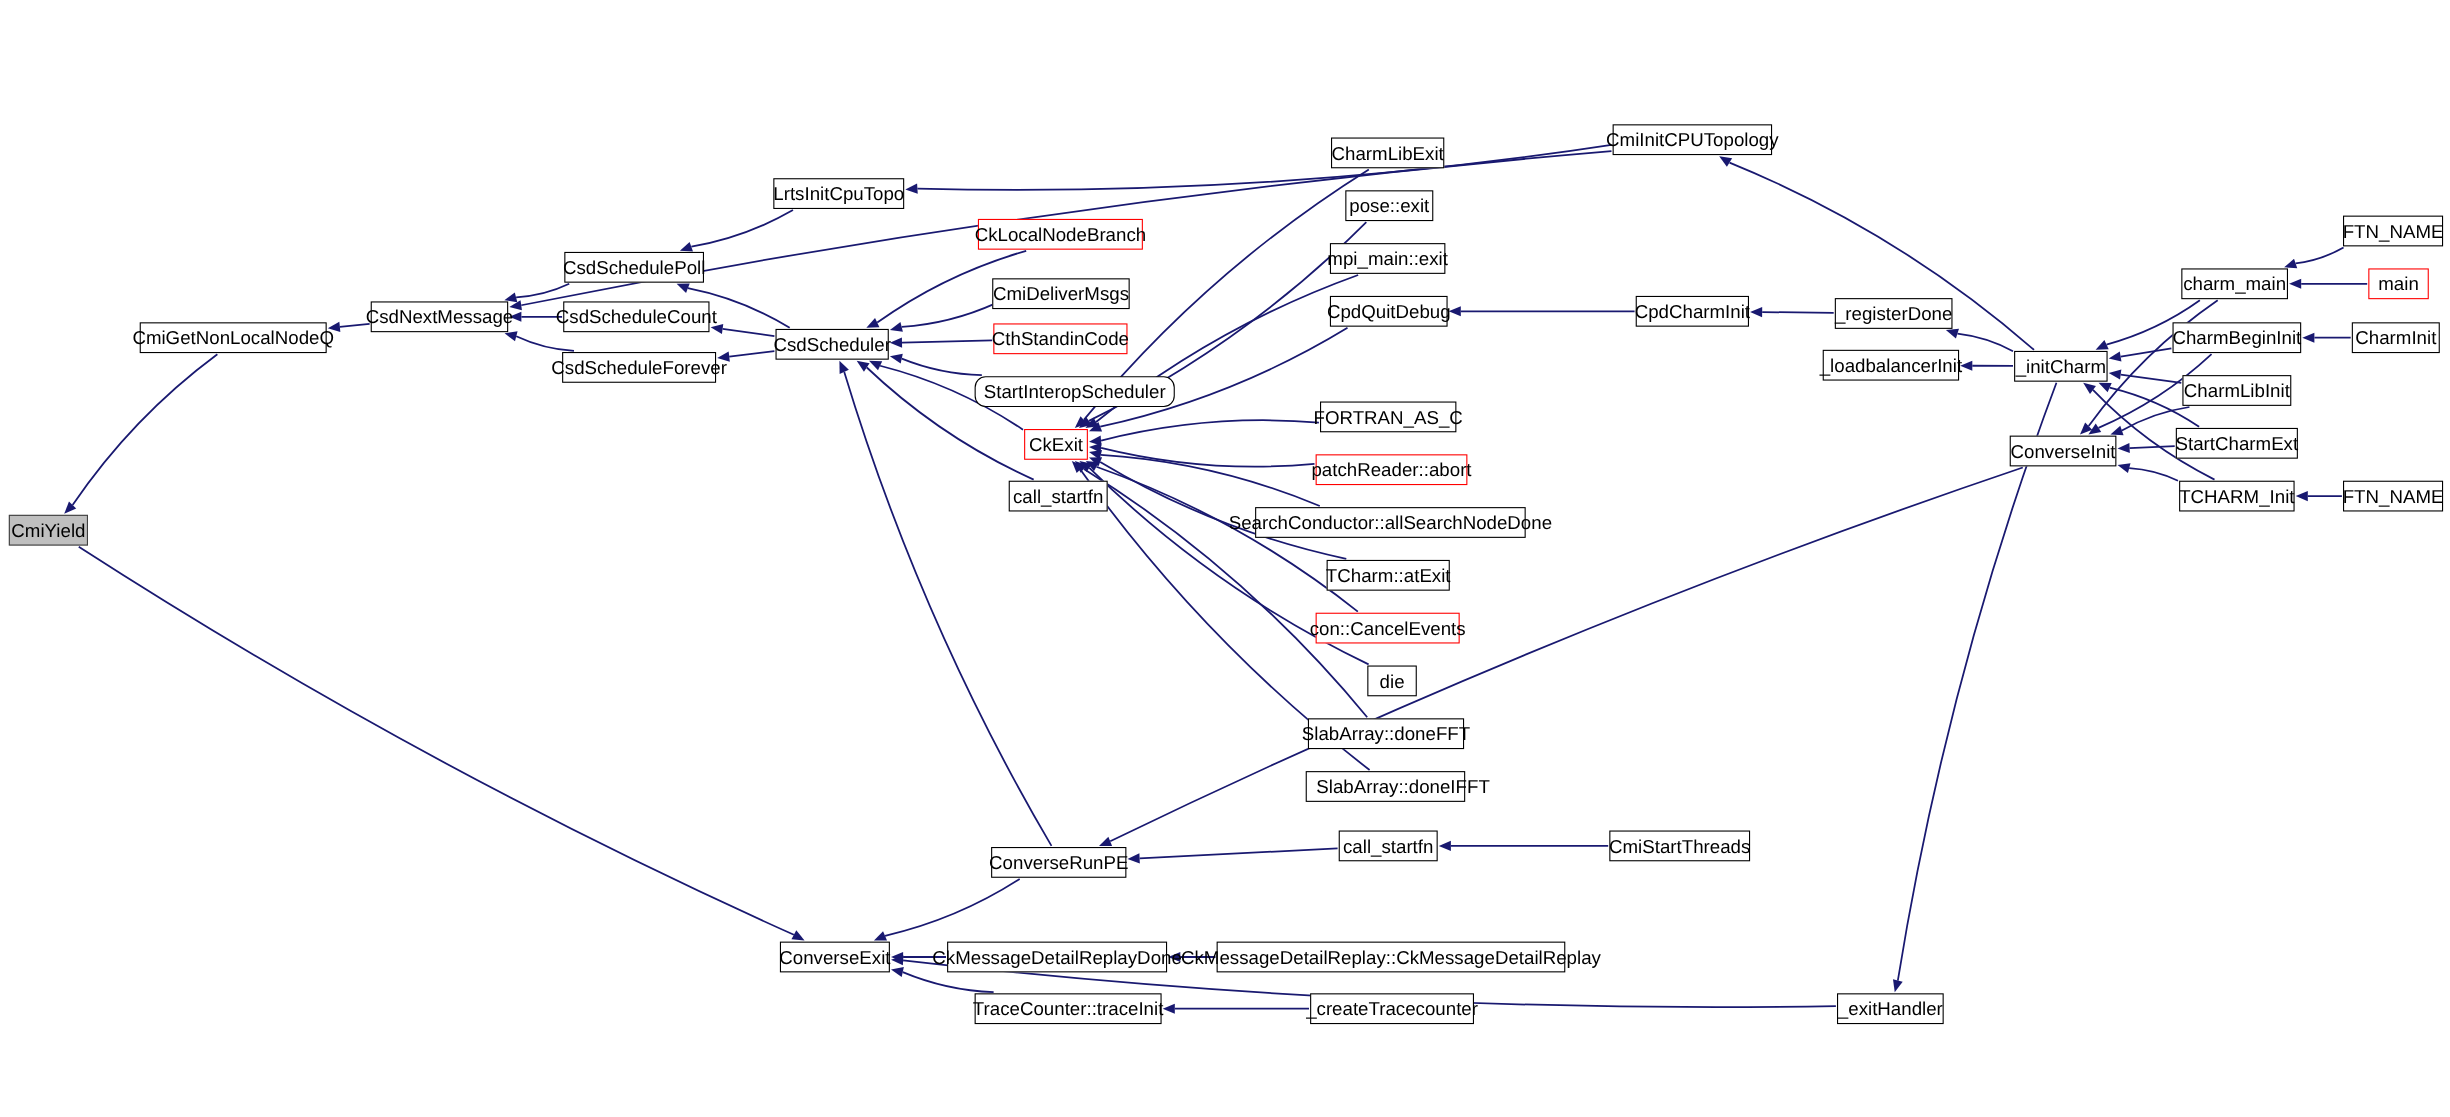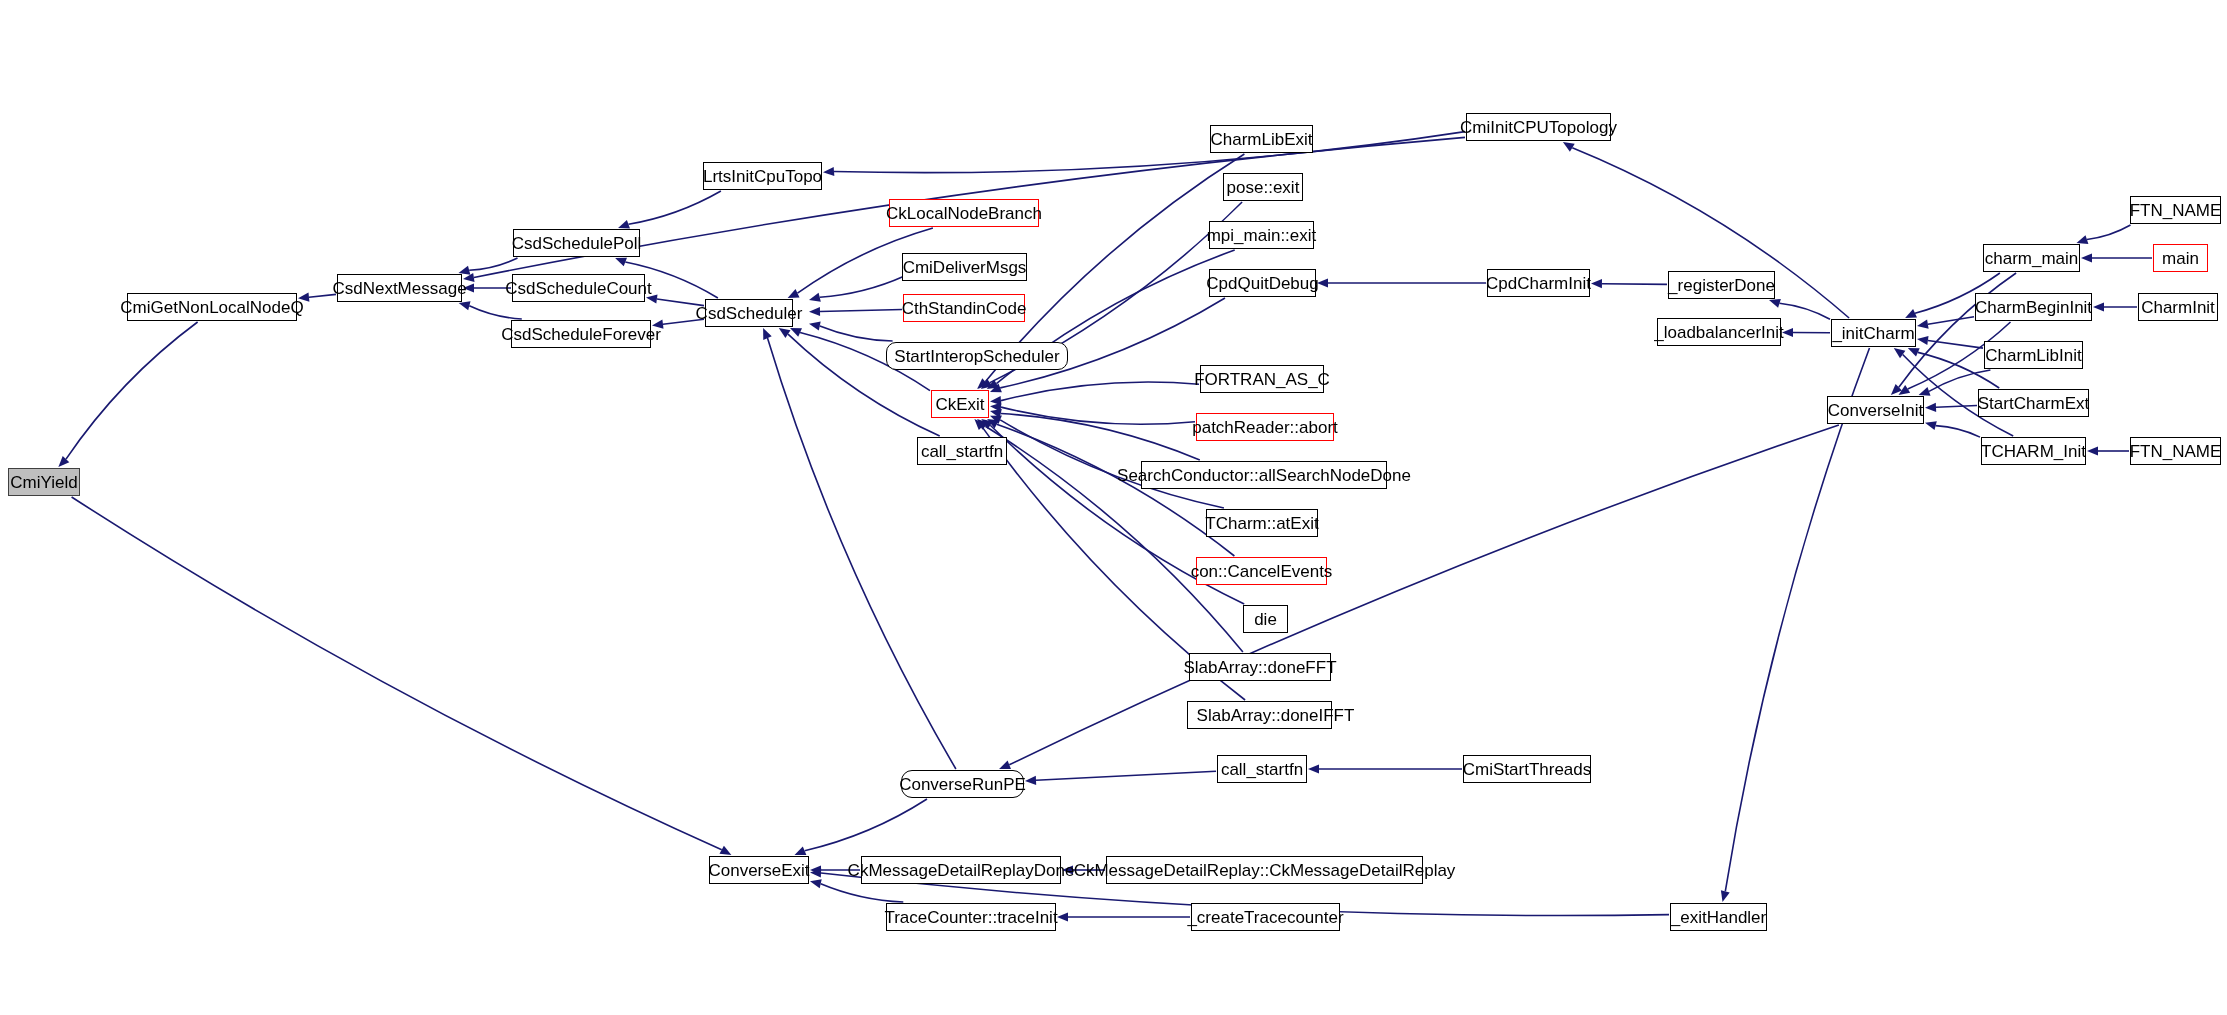--- a/index.html
+++ b/index.html
@@ -156,21 +156,21 @@
       </div>
       <div class="node" style="left: 512px; top: 274px; width: 133px; height: 28px;">
         <span>CsdScheduleCount</span>
       </div>
       <div class="node" style="left: 511px; top: 320px; width: 140px; height: 28px;">
         <span>CsdScheduleForever</span>
       </div>
       <div class="node" style="left: 703px; top: 162px; width: 119px; height: 28px;">
         <span>LrtsInitCpuTopo</span>
       </div>
-      <div class="node" style="left: 705px; top: 299px; width: 88px; height: 28px;">
+      <div class="node" style="left: 705px; top: 299px; width: 103px; height: 28px;">
         <span>CsdScheduler</span>
       </div>
       <div class="node red" style="left: 889px; top: 199px; width: 150px; height: 28px;">
         <span>CkLocalNodeBranch</span>
       </div>
       <div class="node" style="left: 902px; top: 253px; width: 125px; height: 28px;">
         <span>CmiDeliverMsgs</span>
       </div>
       <div class="node red" style="left: 903px; top: 294px; width: 122px; height: 28px; align-items: center;">
         <span>CthStandinCode</span>
@@ -258,21 +258,21 @@
       </div>
       <div class="node red" style="left: 2153px; top: 244px; width: 55px; height: 28px;">
         <span>main</span>
       </div>
       <div class="node" style="left: 2138px; top: 293px; width: 80px; height: 28px;">
         <span>CharmInit</span>
       </div>
       <div class="node" style="left: 2130px; top: 437px; width: 91px; height: 28px;">
         <span>FTN_NAME</span>
       </div>
-      <div class="node" style="left: 901px; top: 770px; width: 123px; height: 28px; border-radius: 11px;">
+      <div class="node" style="left: 901px; top: 770px; width: 123px; height: 28px;">
         <span>ConverseRunPE</span>
       </div>
       <div class="node" style="left: 1217px; top: 755px; width: 90px; height: 28px;">
         <span>call_startfn</span>
       </div>
       <div class="node" style="left: 1463px; top: 755px; width: 128px; height: 28px;">
         <span>CmiStartThreads</span>
       </div>
       <div class="node" style="left: 709px; top: 856px; width: 100px; height: 28px;">
         <span>ConverseExit</span>

